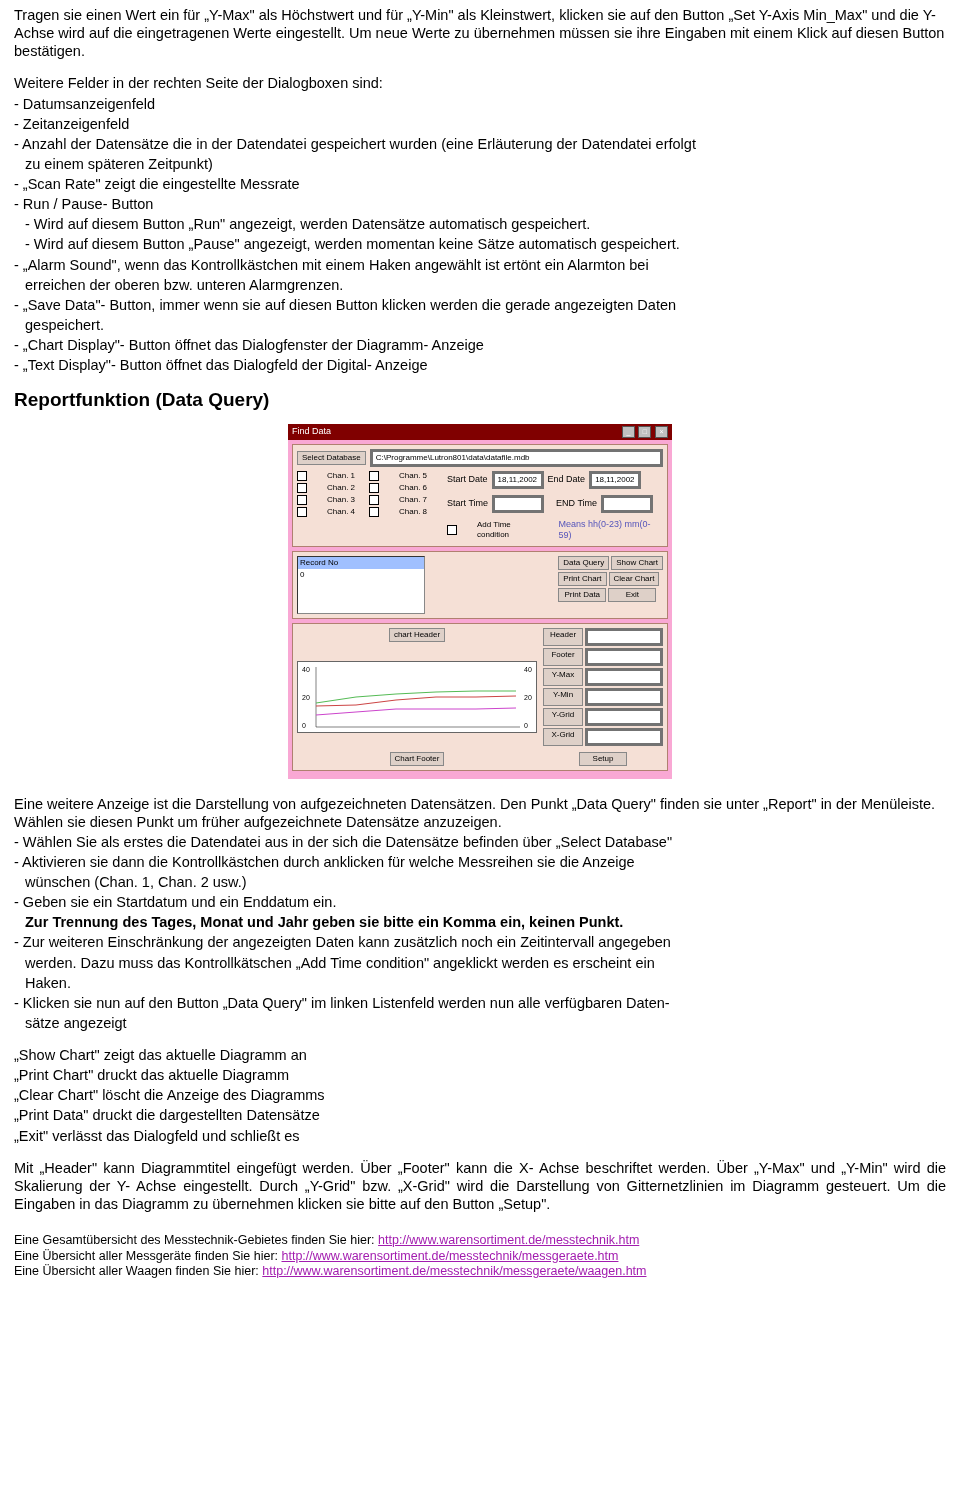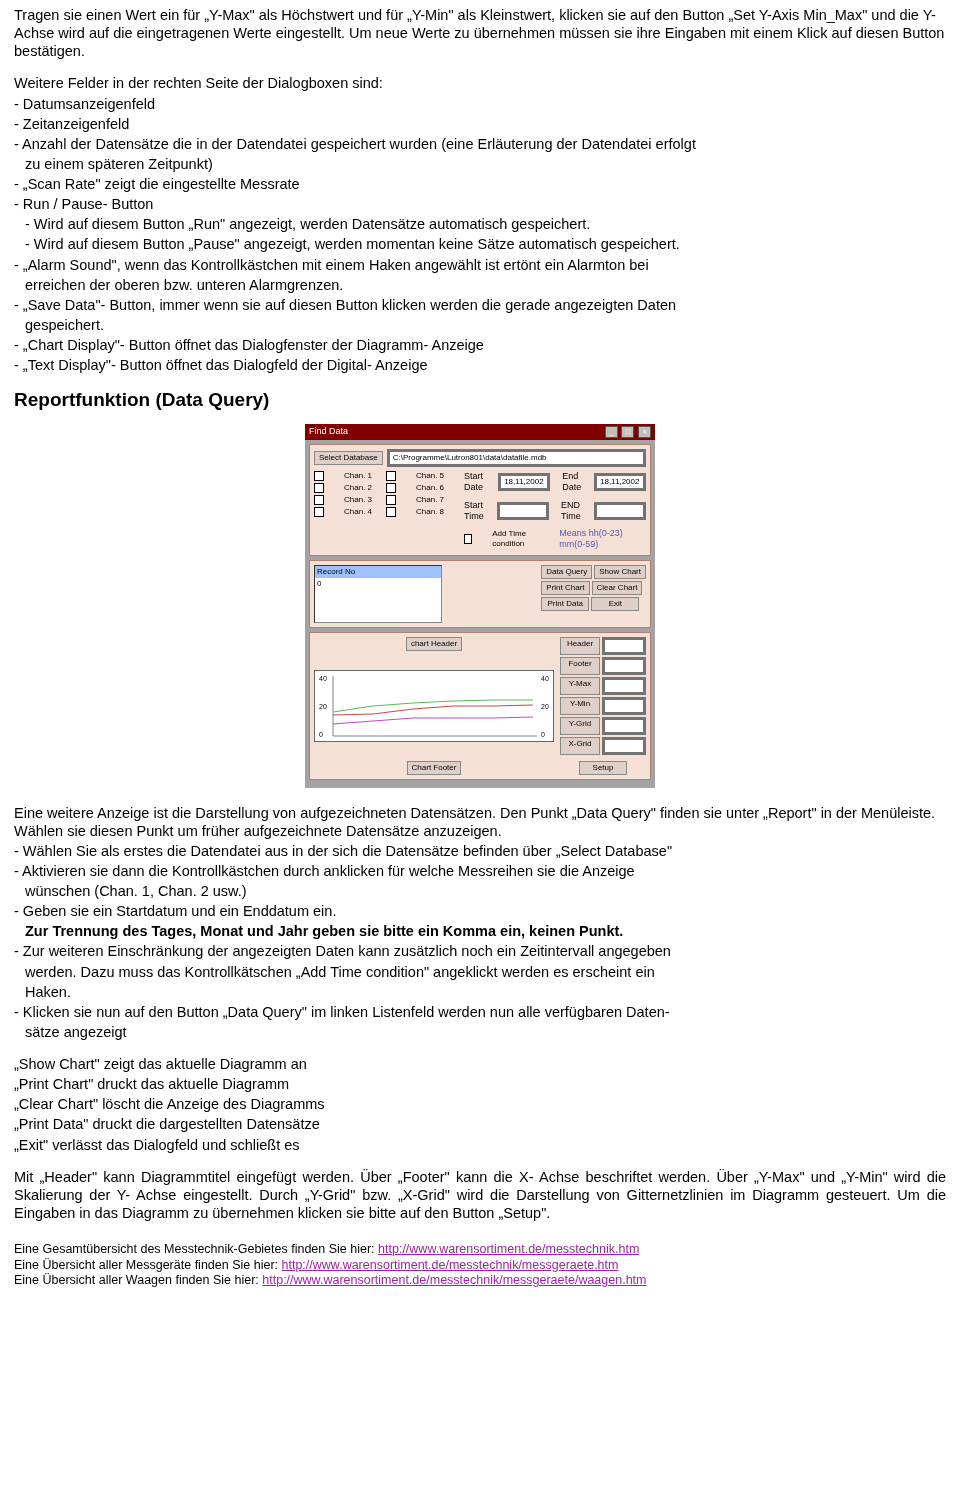--- a/index.html
+++ b/index.html
@@ -19,22 +19,22 @@
   .bold-inline { font-weight: bold; }
   a { color: #a21caf; text-decoration: underline; }
   .footer { font-size: 12.5px; margin-top: 20px; }
   .footer p { margin: 0; }
   .indent { margin-left: 11px; }
   .img-wrap { text-align: center; margin: 10px 0 16px 0; }
 
   
   .dlg {
     display: inline-block;
-    width: 350px;
-    background: #a3a3a3;
+    width: 384px;
+    background: #f9a8d4;
     text-align: left;
     font-size: 9px;
     color: #000;
   }
   .dlg-title {
     background: #800000;
     color: #fff;
     padding: 2px 4px;
     display: flex;
     justify-content: space-between;
@@ -203,21 +203,21 @@
               </span>
             <span class="chk">
                 <span class="box"></span>
                 <span>Chan. 8</span>
               </span>
           </div>
           <div style="flex:1; display:flex; flex-direction:column; gap:2px; margin-left:6px;">
             <div class="row">
               <span>Start Date</span>
               <span class="txtfield">18,11,2002</span>
-              <span style="margin-left:8px;">End Date</span>
+              <span style="">End Date</span>
               <span class="txtfield">18,11,2002</span>
             </div>
             <div class="row" style="margin-top:4px;">
               <span>Start Time</span>
               <span class="txtfield">&nbsp;&nbsp;&nbsp;&nbsp;&nbsp;</span>
               <span style="margin-left:8px;">END Time</span>
               <span class="txtfield">&nbsp;&nbsp;&nbsp;&nbsp;&nbsp;</span>
             </div>
             <div class="row" style="margin-top:4px;">
               <span class="chk">

